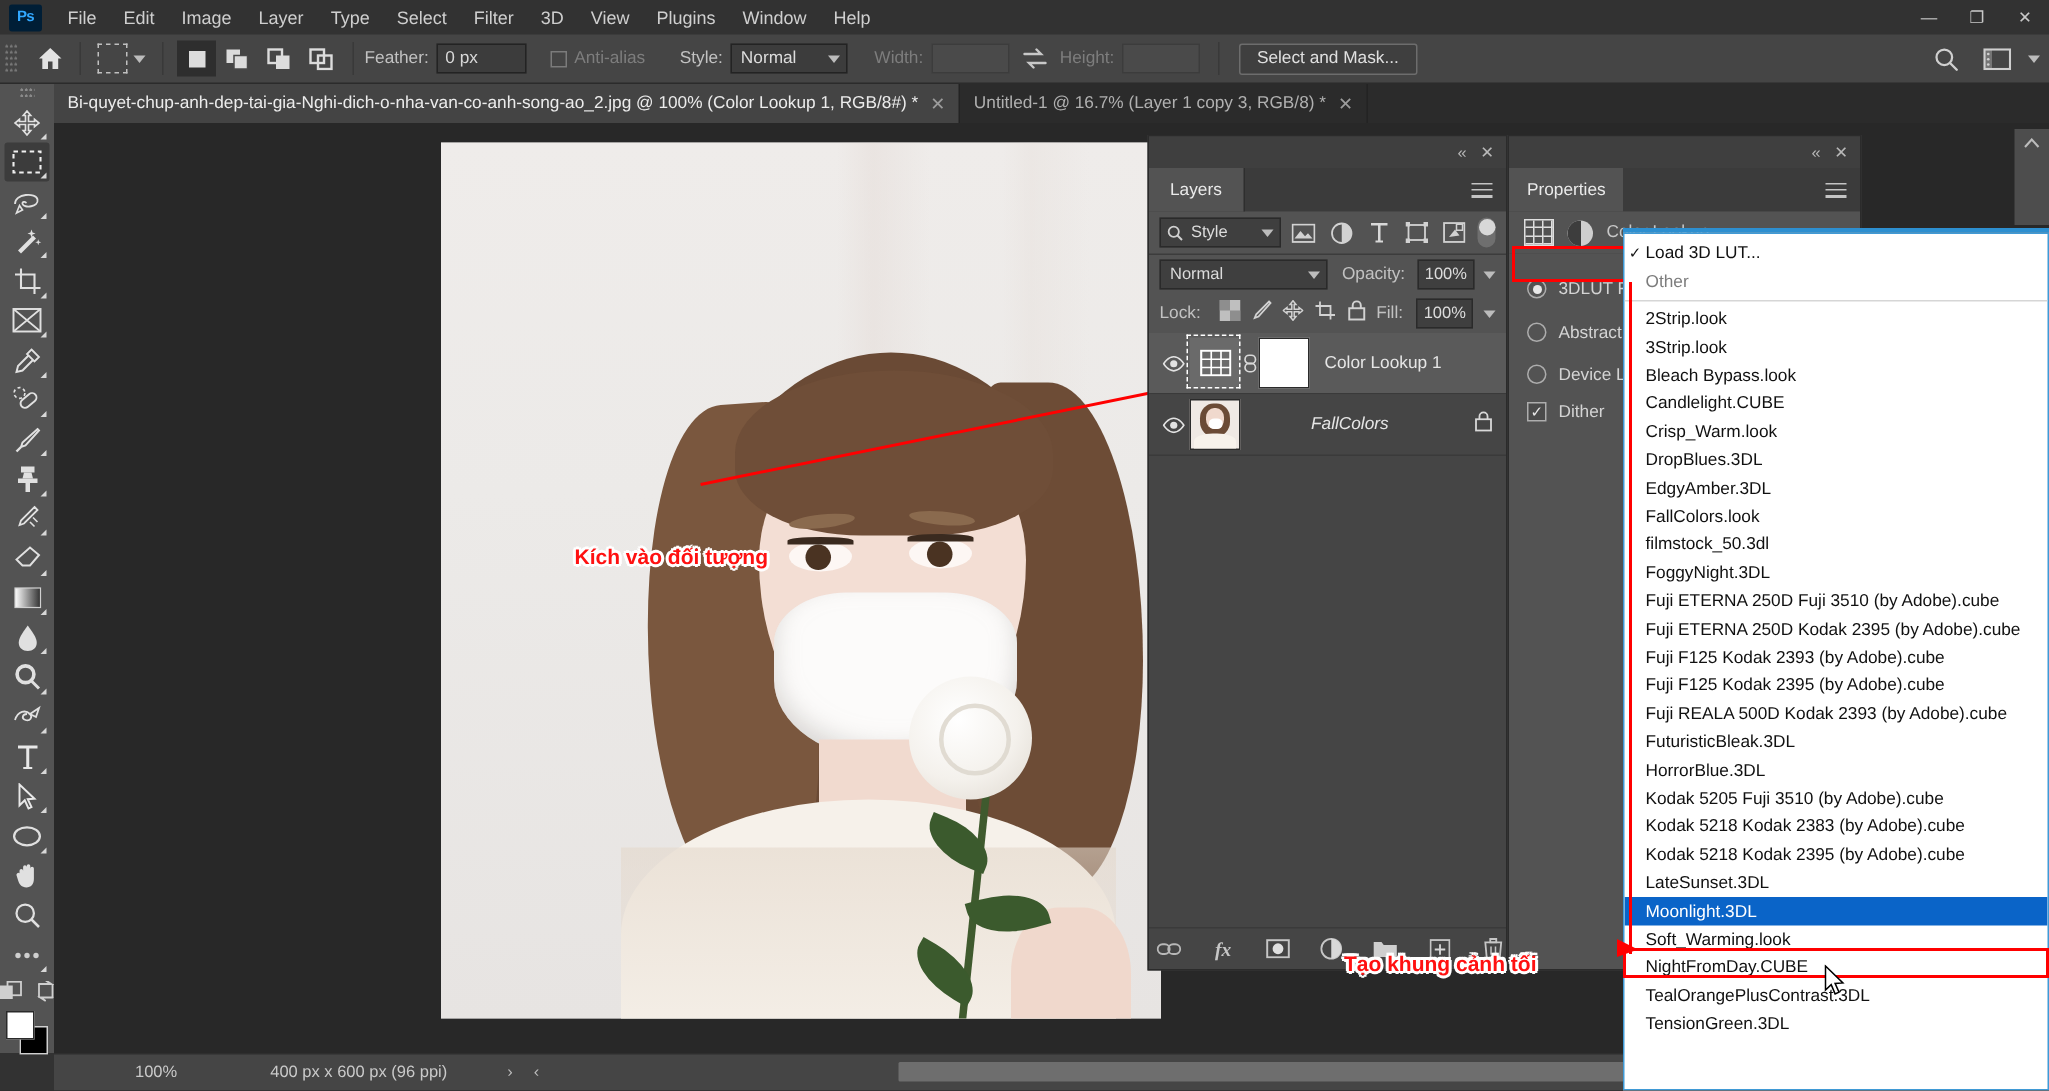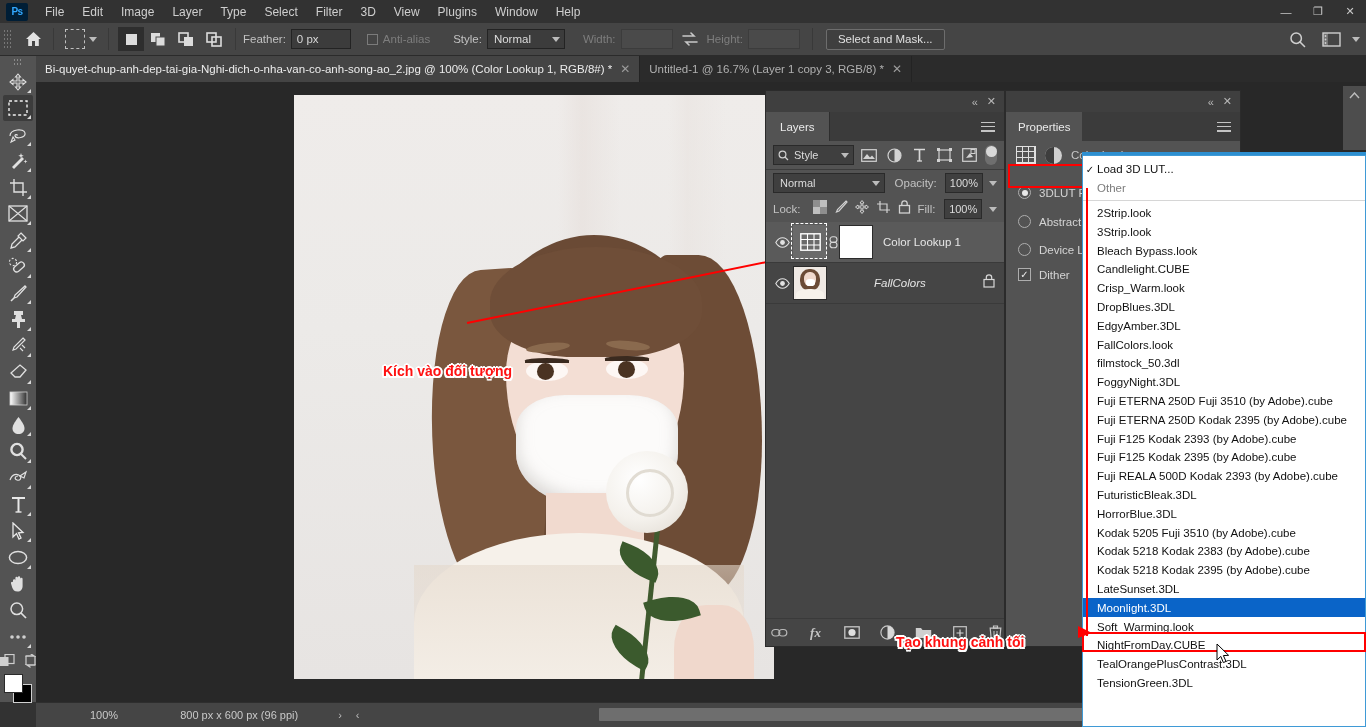--- a/index.html
+++ b/index.html
@@ -905,19 +905,19 @@
   <div class="anno2">Tạo khung cảnh tối</div>
 
   <div class="cursor-arrow">
     <svg width="15" height="21" viewBox="0 0 15 21">
         <path d="M1 1 L1 17 L4.8 13.4 L7.4 19.6 L10 18.4 L7.4 12.6 L12.6 12.3 Z" fill="#ffffff" stroke="#000000" stroke-width="1"></path>
       </svg>
   </div>
 
   <div class="statusbar">
     <span class="st-zoom">100%</span>
-    <span class="st-dim">800 px x 600 px (96 ppi)</span>
+    <span class="st-dim">400 px x 600 px (96 ppi)</span>
     <span class="st-arrow">›</span>
     <span class="st-arrow2">‹</span>
     <div class="hscroll"></div>
   </div>
 
 </div>
 
 </body></html>

